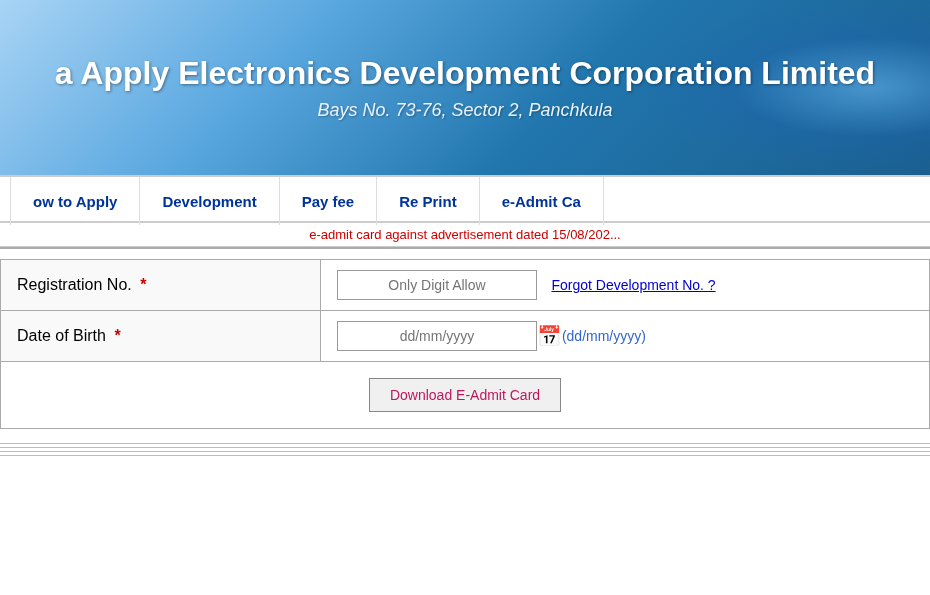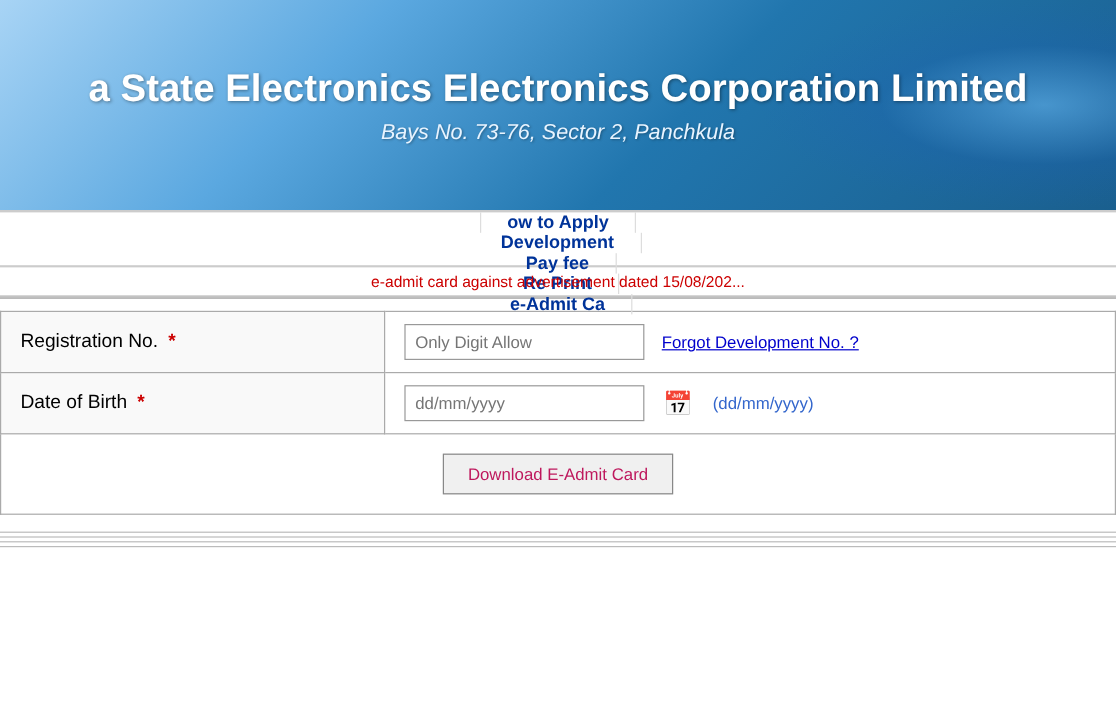--- a/index.html
+++ b/index.html
@@ -41,24 +41,23 @@
       z-index: 1;
       font-style: italic;
     }
 
     
     .navbar {
       background: #fff;
       border-top: 2px solid #ccc;
       border-bottom: 2px solid #ccc;
       display: flex;
-      align-items: center;
+      align-items: flex-start;
       padding: 0 10px;
       height: 48px;
-      flex-direction: column;
     }
     .nav-item {
       font-size: 15px;
       font-weight: bold;
       color: #003399;
       padding: 0 22px;
       height: 48px;
       display: flex;
       align-items: center;
       cursor: pointer;
@@ -111,32 +110,33 @@
       color: #cc0000;
       font-weight: bold;
       margin-left: 4px;
     }
     .form-input {
       border: 1px solid #999;
       padding: 6px 8px;
       font-size: 14px;
       width: 200px;
       color: #666;
+      text-align: center;
     }
     .forgot-link {
       color: #0000cc;
       font-size: 14px;
       text-decoration: underline;
       margin-left: 10px;
       cursor: pointer;
     }
     .dob-cell {
       display: flex;
       align-items: center;
-      gap: 16px;
+      gap: 0;
     }
     .calendar-icon {
       font-size: 20px;
       color: #3366cc;
     }
     .dob-format {
       color: #3366cc;
       font-size: 14px;
     }
 
@@ -163,21 +163,21 @@
       border: none;
       border-top: 1px solid #bbb;
       margin: 3px 0;
     }
   </style>
 </head>
 <body>
 
 <div class="header">
   <div class="header-bg-globe"></div>
-  <div class="header-title">a State Electronics Electronics Corporation Limited</div>
+  <div class="header-title">a Apply Electronics Development Corporation Limited</div>
   <div class="header-subtitle">Bays No. 73-76, Sector 2, Panchkula</div>
 </div>
 
 <div class="navbar">
   <a class="nav-item">ow to Apply</a>
   <a class="nav-item">Development</a>
   <a class="nav-item">Pay fee</a>
   <a class="nav-item">Re Print</a>
   <a class="nav-item">e-Admit Ca</a>
 </div>

